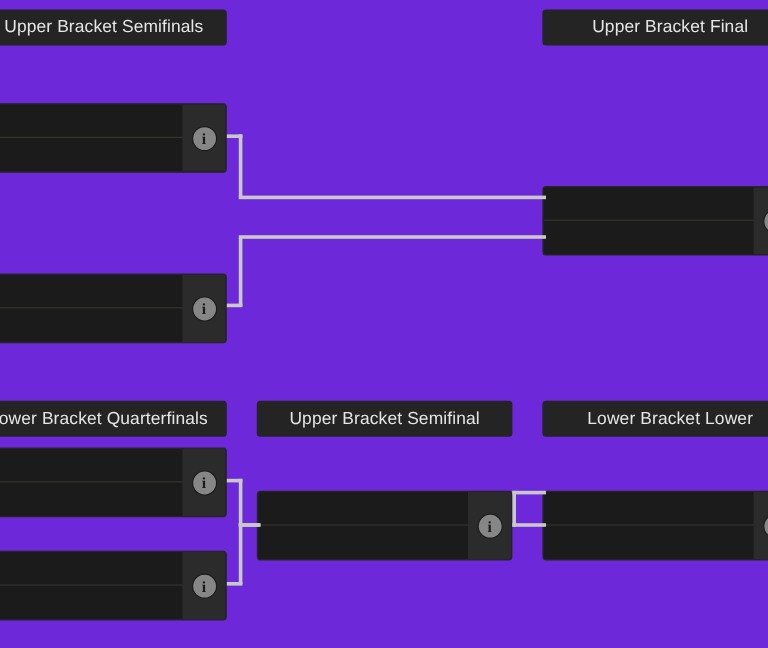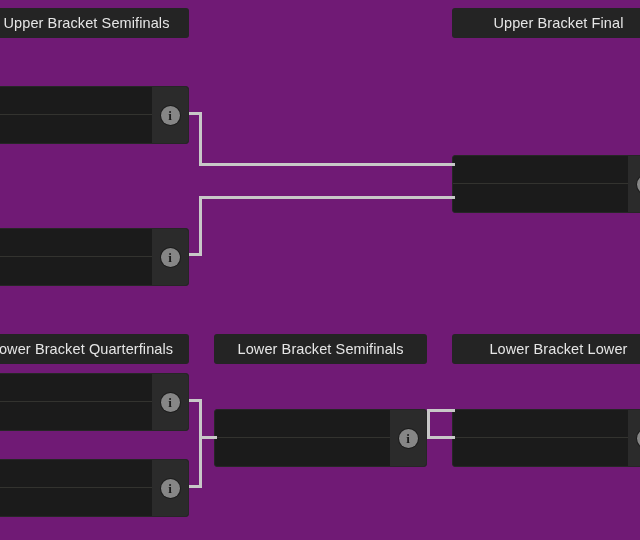--- a/index.html
+++ b/index.html
@@ -13,21 +13,21 @@
     height: 540px;
     overflow: hidden;
     font-family: "Liberation Sans", sans-serif;
     -webkit-font-smoothing: antialiased;
   }
 
   #bracket-root {
     position: relative;
     width: 640px;
     height: 540px;
-    background: #701a75;
+    background: #6d28d9;
   }
 
   
   .round-header {
     position: absolute;
     background: #242424;
     color: #e6e6e6;
     font-size: 14.5px;
     line-height: 1;
     display: flex;
@@ -119,21 +119,21 @@
 
   <div class="round-header" style="left:452px; top:8px; width:213px; height:30px;">
     <span>Upper Bracket Final</span>
   </div>
 
   <div class="round-header" style="left:-25px; top:334px; width:214px; height:30px;">
     <span>Lower Bracket Quarterfinals</span>
   </div>
 
   <div class="round-header" style="left:214px; top:334px; width:213px; height:30px;">
-    <span>Lower Bracket Semifinals</span>
+    <span>Upper Bracket Semifinal</span>
   </div>
 
   <div class="round-header" style="left:452px; top:334px; width:213px; height:30px;">
     <span>Lower Bracket Lower</span>
   </div>
 
   <div class="match" style="left:-25px; top:86px; width:214px; height:58px;">
     <div class="match-slot top">
       <span class="slot-name"></span>
       <span class="slot-score"></span>

